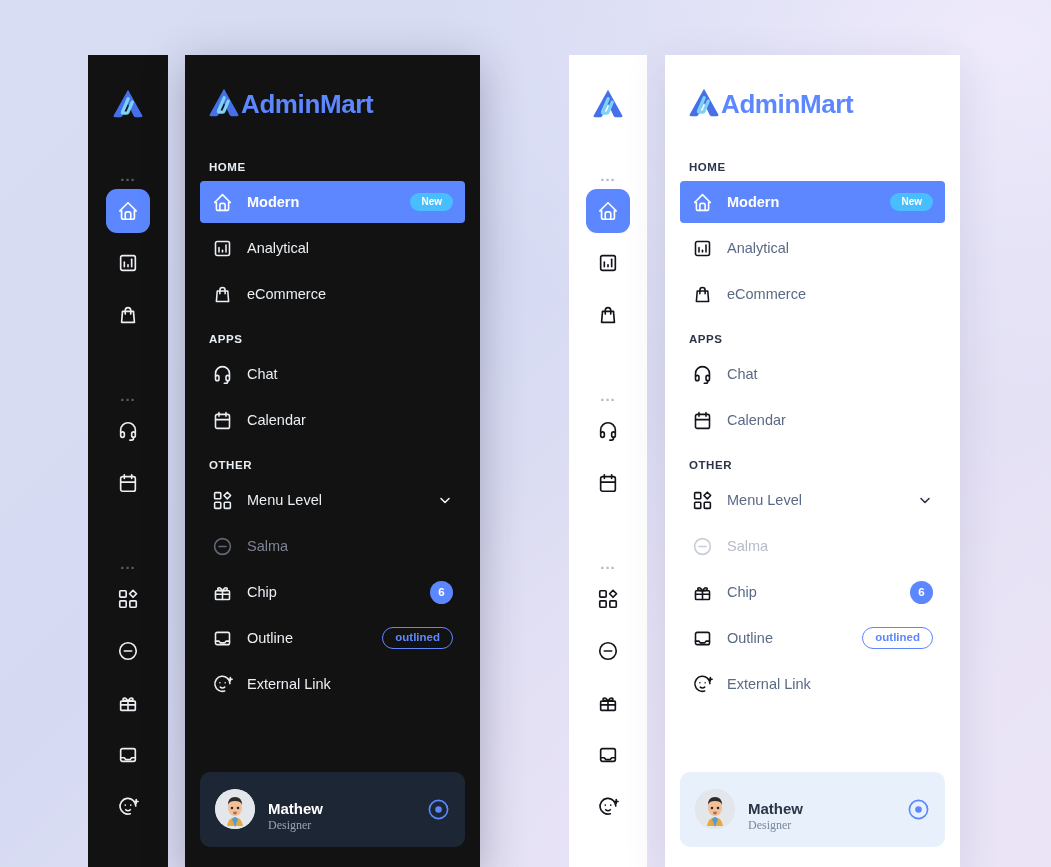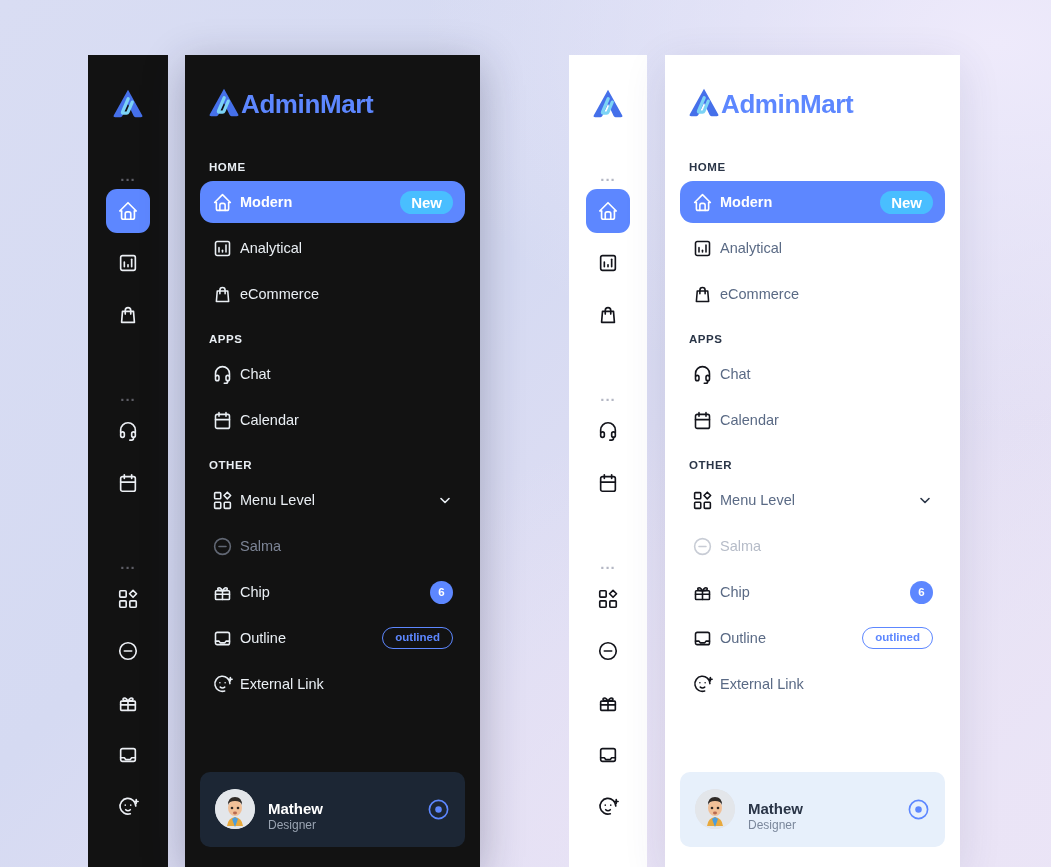--- a/index.html
+++ b/index.html
@@ -60,23 +60,23 @@
 
   .nav-caption {
     font-size: 11.5px; font-weight: 700; letter-spacing: .55px;
     padding: 0 0 8px 9px; margin-top: 18px;
   }
   .nav-caption.first { margin-top: 4px; }
   .main-dark  .nav-caption { color: #eaeff4; }
   .main-light .nav-caption { color: #2a3547; }
 
   .nav-item {
-    display: flex; align-items: center; gap: 7px;
+    display: flex; align-items: center; gap: 14px;
     height: 42px; padding: 0 12px; margin-bottom: 4px;
-    border-radius: 13px; position: relative;
+    border-radius: 4px; position: relative;
   }
   .nav-ico { width: 21px; height: 21px; flex: 0 0 21px; display: flex; align-items: center; justify-content: center; }
   .nav-label { font-size: 14.5px; font-weight: 400; flex: 1; white-space: nowrap; }
 
   .main-dark  .nav-ico svg { stroke: #eaeff4; }
   .main-dark  .nav-label   { color: #eaeff4; }
   .main-light .nav-ico svg { stroke: #13141b; }
   .main-light .nav-label   { color: #5a6a85; }
 
   .nav-item.active { background: #5d87ff; }
@@ -84,21 +84,21 @@
   .nav-item.active .nav-label   { color: #ffffff !important; font-weight: 700; }
 
   .nav-item.disabled .nav-ico svg { stroke: #7c8495 !important; opacity: .75; }
   .nav-item.disabled .nav-label   { color: #7c8495 !important; font-weight: 400; }
   .main-light .nav-item.disabled .nav-label { color: #b6bcc8 !important; }
   .main-light .nav-item.disabled .nav-ico svg { stroke: #b6bcc8 !important; }
 
   
   .badge-new {
     background: #49beff; color: #ffffff;
-    font-size: 15px; font-weight: 700;
+    font-size: 10px; font-weight: 700;
     padding: 4px 11px; border-radius: 12px; line-height: 1;
   }
   .badge-count {
     background: #5d87ff; color: #ffffff;
     width: 23px; height: 23px; border-radius: 50%;
     font-size: 11.5px; font-weight: 700;
     display: flex; align-items: center; justify-content: center;
   }
   .badge-outline {
     border: 1px solid #5d87ff; color: #5d87ff; background: transparent;
@@ -114,21 +114,21 @@
     position: absolute; left: 15px; right: 15px; bottom: 20px;
     display: flex; align-items: center; gap: 13px;
     padding: 13px 15px; border-radius: 10px;
   }
   .main-dark  .profile { background: #1c2634; }
   .main-light .profile { background: #e7f0fb; }
 
   .avatar { width: 40px; height: 40px; border-radius: 50%; flex: 0 0 40px; overflow: hidden; background: #dfe3e8; }
   .p-text { flex: 1; margin-top: 15px; }
   .p-name { font-size: 15px; font-weight: 700; line-height: 1.25; }
-  .p-role { font-size: 12px; font-weight: 400; line-height: 1.3; }
+  .p-role { font-size: 12px; font-weight: 400; line-height: 1.3; font-family: Liberation Serif, serif; }
   .main-dark  .p-name { color: #ffffff; }
   .main-dark  .p-role { color: #9aa4b2; }
   .main-light .p-name { color: #2a3547; }
   .main-light .p-role { color: #7a879b; }
   .p-power { width: 24px; height: 24px; display: flex; align-items: center; justify-content: center; }
 </style>
 </head>
 <body>
 
 <div class="panel mini-dark">

